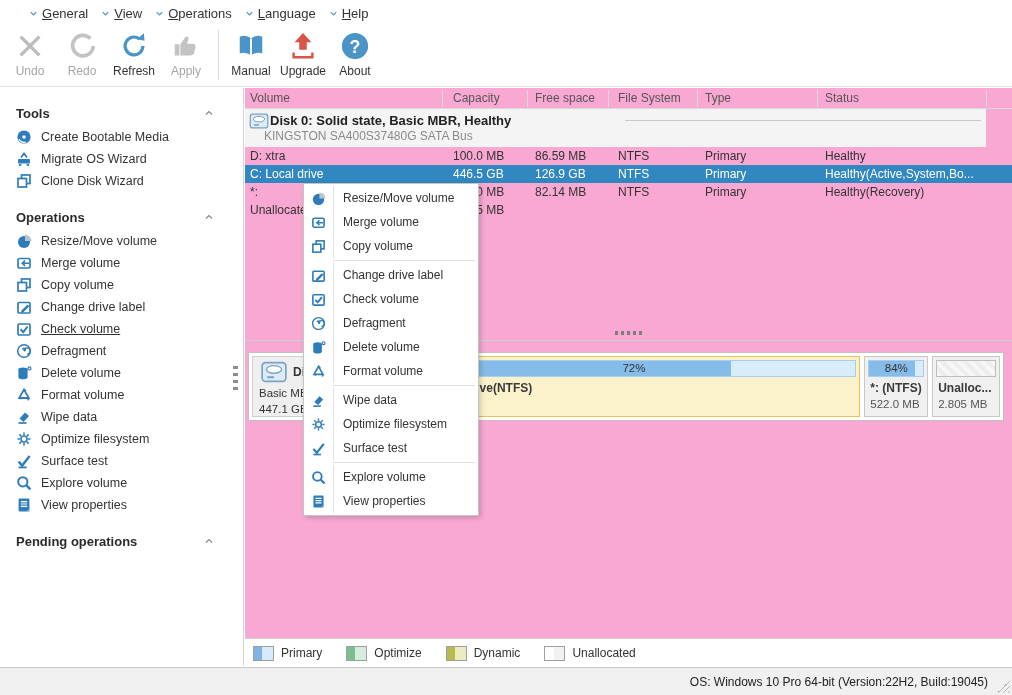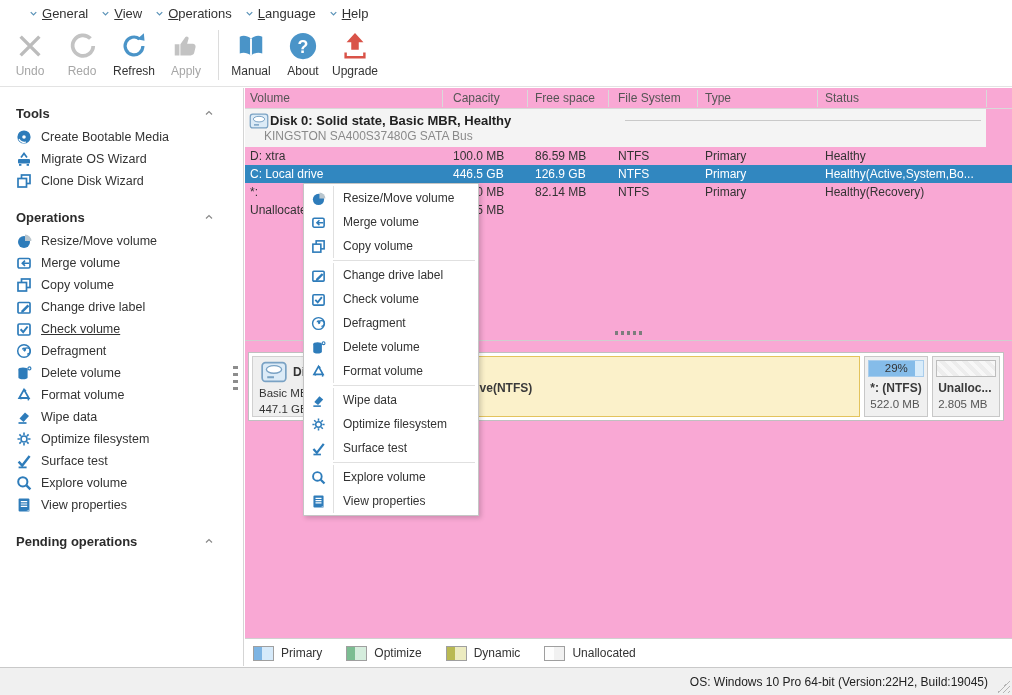--- a/index.html
+++ b/index.html
@@ -294,32 +294,32 @@
       <span class="ic">
           <svg viewBox="0 0 32 32" width="30" height="30">
             <use href="#i-book"></use>
           </svg>
         </span>
       <span class="lb">Manual</span>
     </div>
     <div class="tb-btn">
       <span class="ic">
           <svg viewBox="0 0 32 32" width="30" height="30">
-            <use href="#i-about"></use>
-          </svg>
-        </span>
-      <span class="lb">About</span>
+            <use href="#i-upgrade"></use>
+          </svg>
+        </span>
+      <span class="lb">Upgrade</span>
     </div>
     <div class="tb-btn">
       <span class="ic">
           <svg viewBox="0 0 32 32" width="30" height="30">
-            <use href="#i-upgrade"></use>
-          </svg>
-        </span>
-      <span class="lb">Upgrade</span>
+            <use href="#i-about"></use>
+          </svg>
+        </span>
+      <span class="lb">About</span>
     </div>
   </div>
 
   <div class="sidebar">
     <div class="side-h">
       <span>Tools</span>
       <svg fill="none">
           <use href="#i-chevup"></use>
         </svg>
     </div>
@@ -508,27 +508,31 @@
     <div class="dmap">
       <div class="dinfo">
         <svg class="dico" viewBox="0 0 32 26">
             <use href="#i-disk"></use>
           </svg>
         <span class="nm">Disk 0</span>
         <span class="ln l2">Basic MBR</span>
         <span class="ln l3">447.1 GB</span>
       </div>
       <div class="part sel p-c">
+        <div class="bar">
+          <i class="fill" style="width: 72%;"></i>
+          <span class="pct">72%</span>
+        </div>
         <span class="plabel">C: Local drive(NTFS)</span>
         <span class="psize">446.5 GB</span>
       </div>
       <div class="part p-star">
         <div class="bar">
           <i class="fill" style="width: 84%;"></i>
-          <span class="pct">29%</span>
+          <span class="pct">84%</span>
         </div>
         <span class="plabel">*: (NTFS)</span>
         <span class="psize">522.0 MB</span>
       </div>
       <div class="part p-un">
         <div class="bar unal"></div>
         <span class="plabel">Unalloc...</span>
         <span class="psize">2.805 MB</span>
       </div>
     </div>

